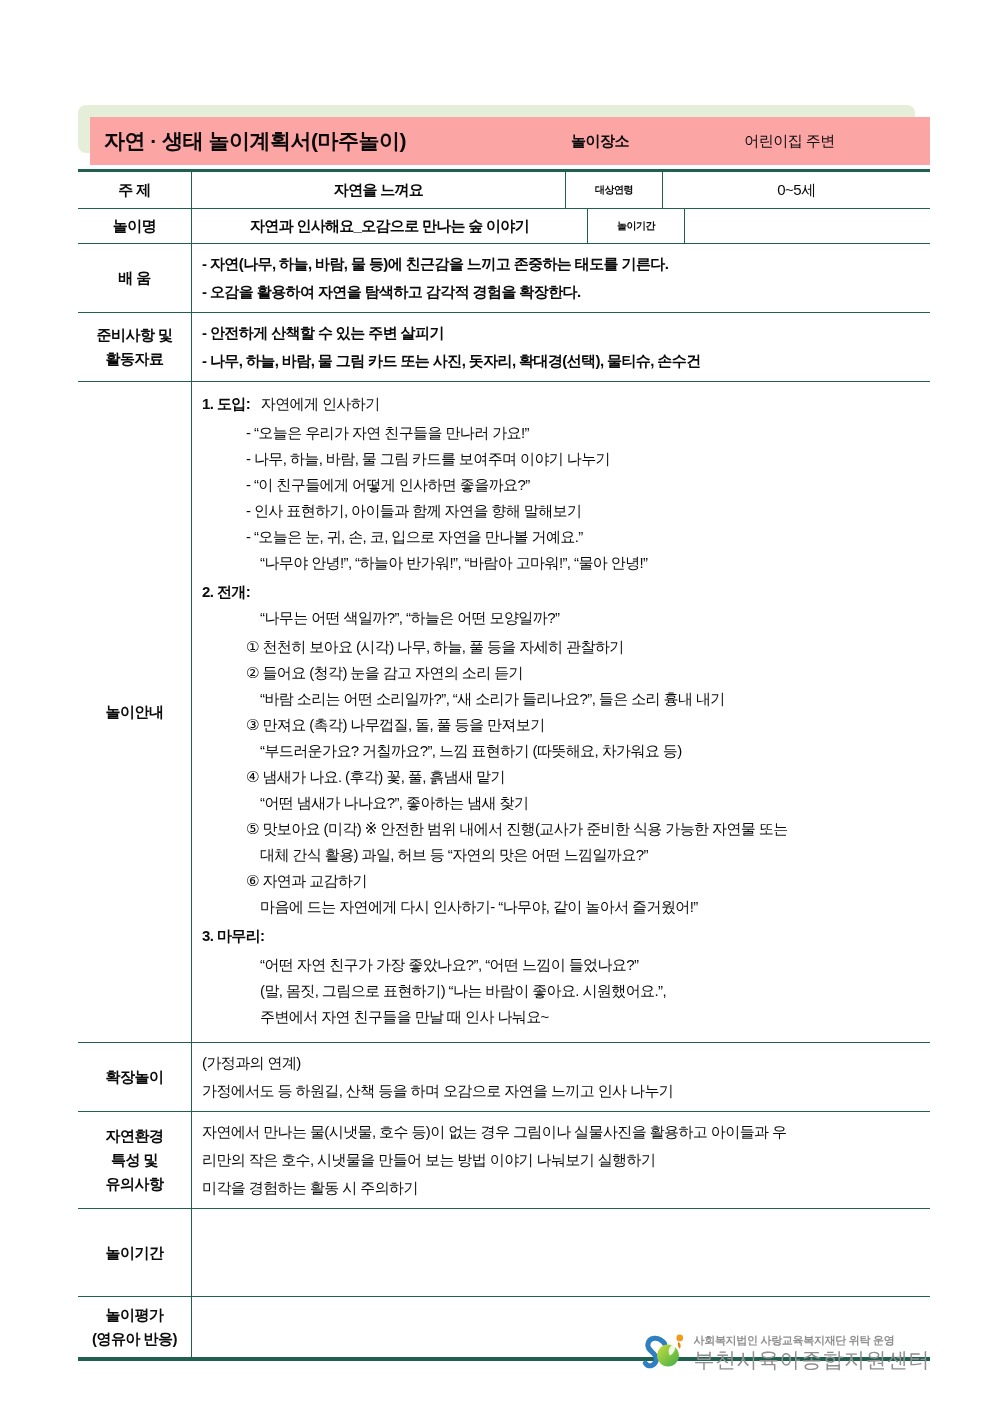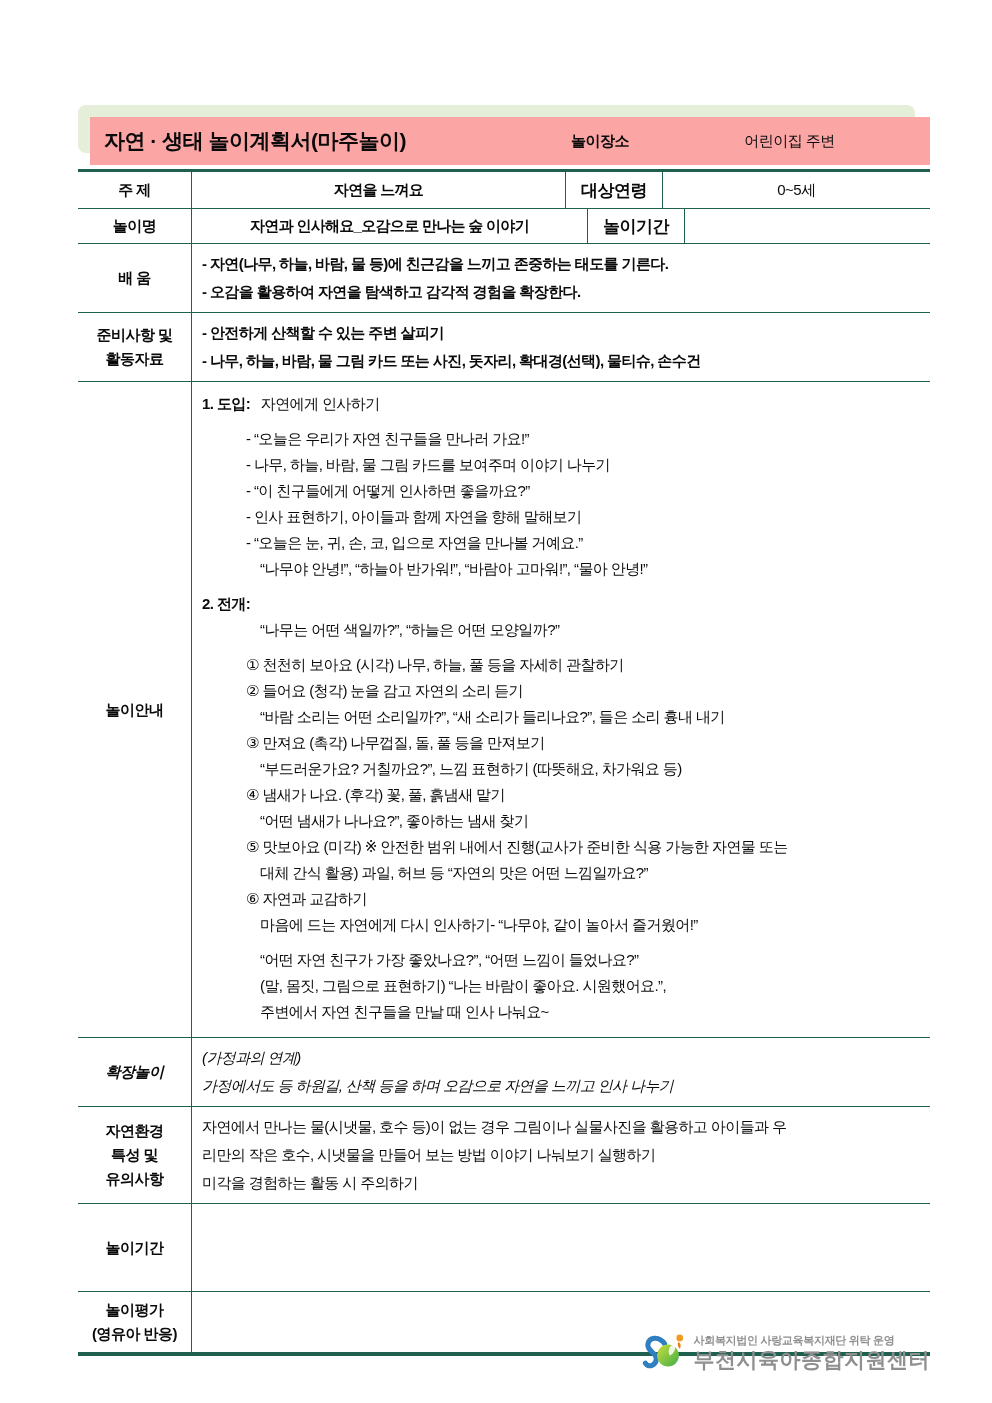--- a/index.html
+++ b/index.html
@@ -30,47 +30,47 @@
   .trow{display:flex;border-bottom:1.5px solid var(--bd);align-items:stretch;}
   .trow:last-child{border-bottom:none;}
   .lcell{
     flex:0 0 114px;border-right:1.5px solid var(--bd);
     display:flex;flex-direction:column;align-items:center;justify-content:center;
     font-weight:bold;font-size:15px;text-align:center;letter-spacing:-0.5px;line-height:24px;padding:4px 2px;
   }
   .vcell{flex:0 0 373px;display:flex;align-items:center;font-size:15px;font-weight:bold;letter-spacing:-0.7px;padding:4px 10px;}
   .vcell.center{justify-content:center;text-align:center;}
   .l2cell{flex:0 0 98px;border-left:1.5px solid var(--bd);border-right:1.5px solid var(--bd);
-    display:flex;align-items:center;justify-content:center;font-size:17px;font-weight:bold;letter-spacing:-0.5px;}
+    display:flex;align-items:center;justify-content:center;font-size:10px;font-weight:bold;letter-spacing:-0.5px;}
   .v2cell{flex:1;display:flex;align-items:center;justify-content:center;font-size:15px;letter-spacing:-0.5px;}
   .content{flex:1;padding:6px 10px;font-size:15px;letter-spacing:-0.6px;}
   .content .line{line-height:28px;white-space:pre;}
   .content.bold .line{font-weight:bold;}
   .row-a{height:37px;justify-content:space-between;}
   .row-b{height:35px;gap:11px;}
   .row-learn{min-height:63px;}
   .row-mat{min-height:63px;}
   .row-guide .content{padding:9px 10px 12px 10px;}
   .row-guide .line{line-height:26px;font-size:15px;white-space:pre;}
-  .row-ext{min-height:62px;font-style:italic;}
+  .row-ext{min-height:62px;}
   .row-env{min-height:86px;}
   .row-photo{height:88px;}
   .row-eval{height:60px;}
   .ind1{padding-left:44px;}
   .ind2{padding-left:58px;}
-  .gap{margin-top:9px;}
+  .gap{margin-top:3px;}
   .bold{font-weight:bold;}
   .learn-lines .line,.mat-lines .line{line-height:28px;}
 
   
   .footer{position:absolute;right:62px;top:1330px;display:flex;align-items:center;gap:0;}
   .logo-mark{width:52px;height:46px;flex:0 0 auto;}
   .footer-text{display:flex;flex-direction:column;line-height:1.15;}
   .footer-small{font-size:11px;color:var(--gray);font-weight:bold;letter-spacing:-0.3px;margin-bottom:2px;}
-  .footer-large{font-size:21px;color:var(--gray);font-weight:bold;letter-spacing:0.5px;}
+  .footer-large{font-size:21px;color:var(--gray);font-weight:normal;letter-spacing:0.5px;}
 </style>
 </head>
 <body>
 
 <div class="page">
 
   <div class="banner">
     <div class="banner-green"></div>
     <div class="banner-white">
       <div class="doc-title">자연 · 생태  놀이계획서(마주놀이)</div>
@@ -127,20 +127,21 @@
           <div class="line ind1">② 들어요 (청각) 눈을 감고 자연의 소리 듣기</div>
           <div class="line ind2">“바람 소리는 어떤 소리일까?”, “새 소리가 들리나요?”, 들은 소리 흉내 내기</div>
           <div class="line ind1">③ 만져요 (촉각) 나무껍질, 돌, 풀 등을 만져보기</div>
           <div class="line ind2">“부드러운가요? 거칠까요?”, 느낌 표현하기 (따뜻해요, 차가워요 등)</div>
           <div class="line ind1">④ 냄새가 나요. (후각) 꽃, 풀, 흙냄새 맡기</div>
           <div class="line ind2">“어떤 냄새가 나나요?”, 좋아하는 냄새 찾기</div>
           <div class="line ind1">⑤ 맛보아요 (미각) ※ 안전한 범위 내에서 진행(교사가 준비한 식용 가능한 자연물 또는</div>
           <div class="line ind2">대체 간식 활용) 과일, 허브 등 “자연의 맛은 어떤 느낌일까요?”</div>
           <div class="line ind1">⑥ 자연과 교감하기</div>
           <div class="line ind2">마음에 드는 자연에게 다시 인사하기- “나무야, 같이 놀아서 즐거웠어!”</div>
+          <div class="line gap"><span class="bold">3. 마무리:</span></div>
           <div class="line ind2 gap">“어떤 자연 친구가 가장 좋았나요?”, “어떤 느낌이 들었나요?”</div>
           <div class="line ind2">(말, 몸짓, 그림으로 표현하기) “나는 바람이 좋아요. 시원했어요.”,</div>
           <div class="line ind2">주변에서 자연 친구들을 만날 때 인사 나눠요~</div>
         </div>
     </div>
 
     <div class="trow row-ext">
       <div class="lcell">확장놀이</div>
       <div class="content">
           <div class="line">(가정과의 연계)</div>

